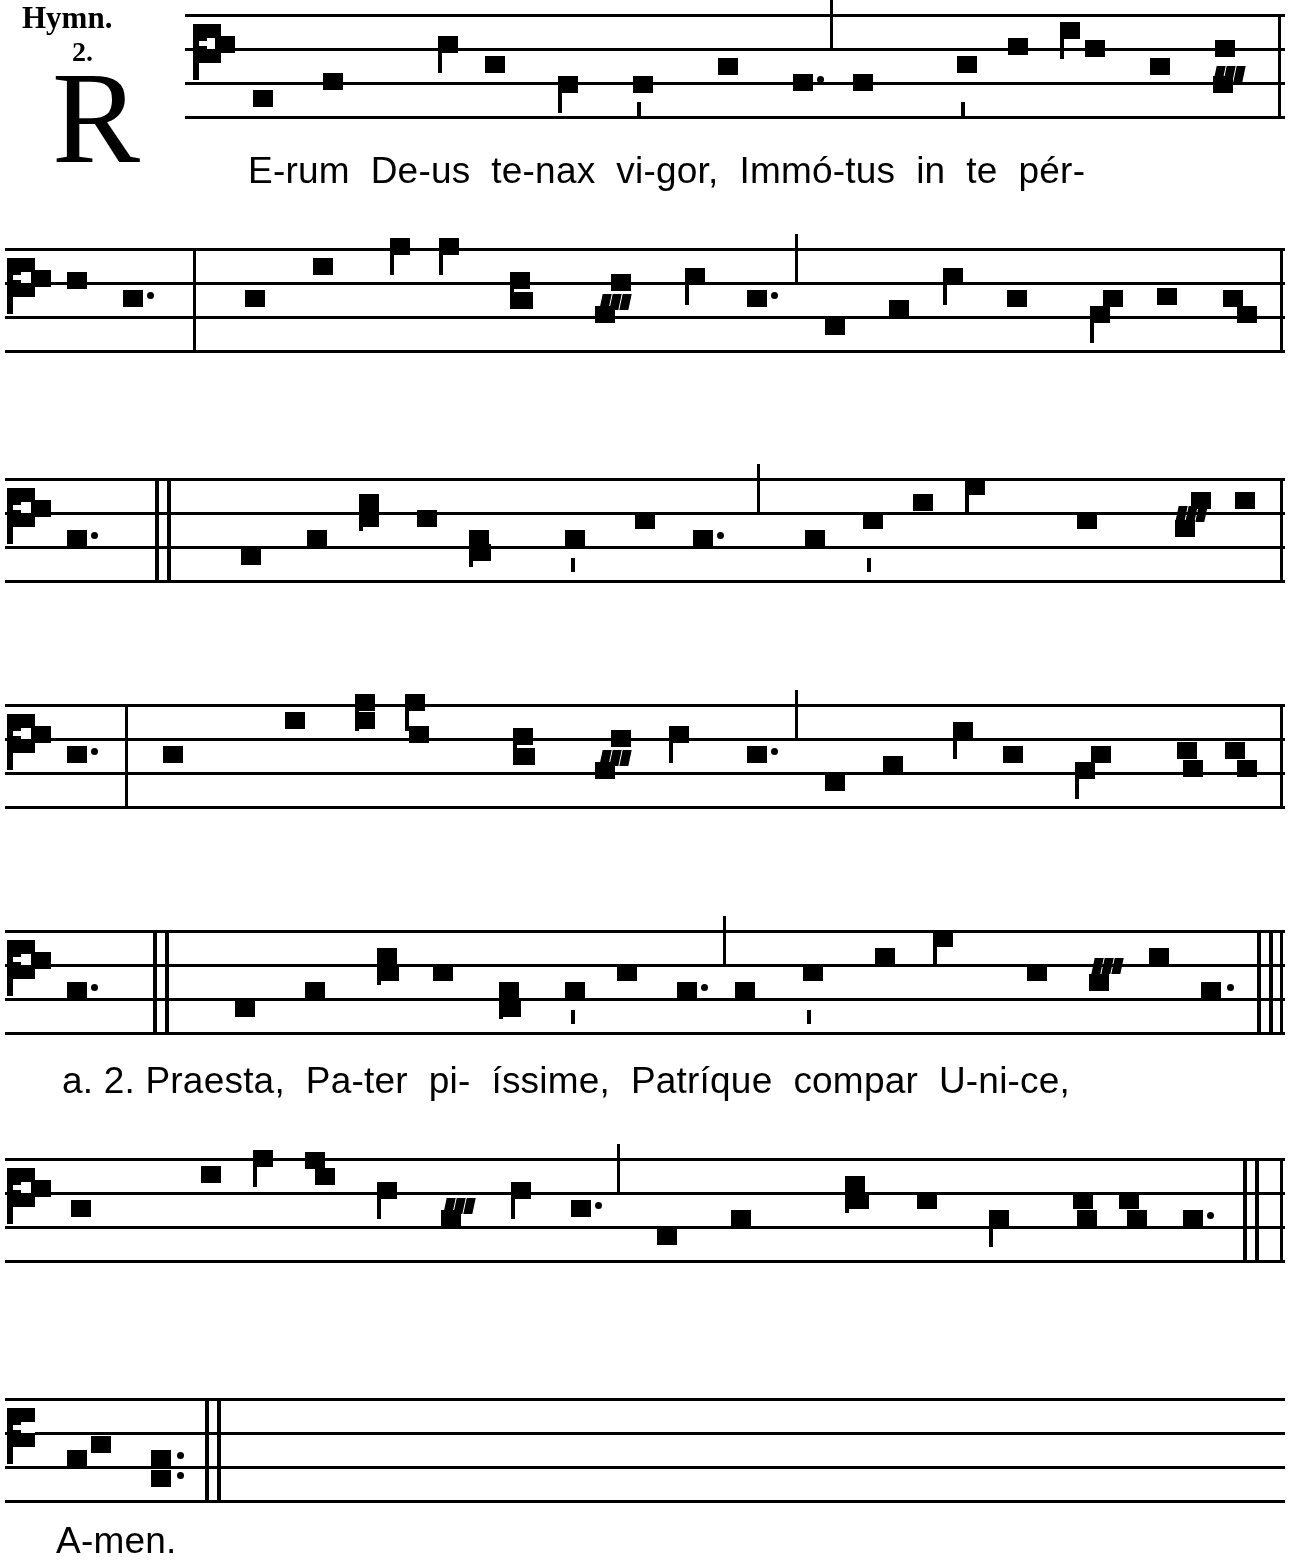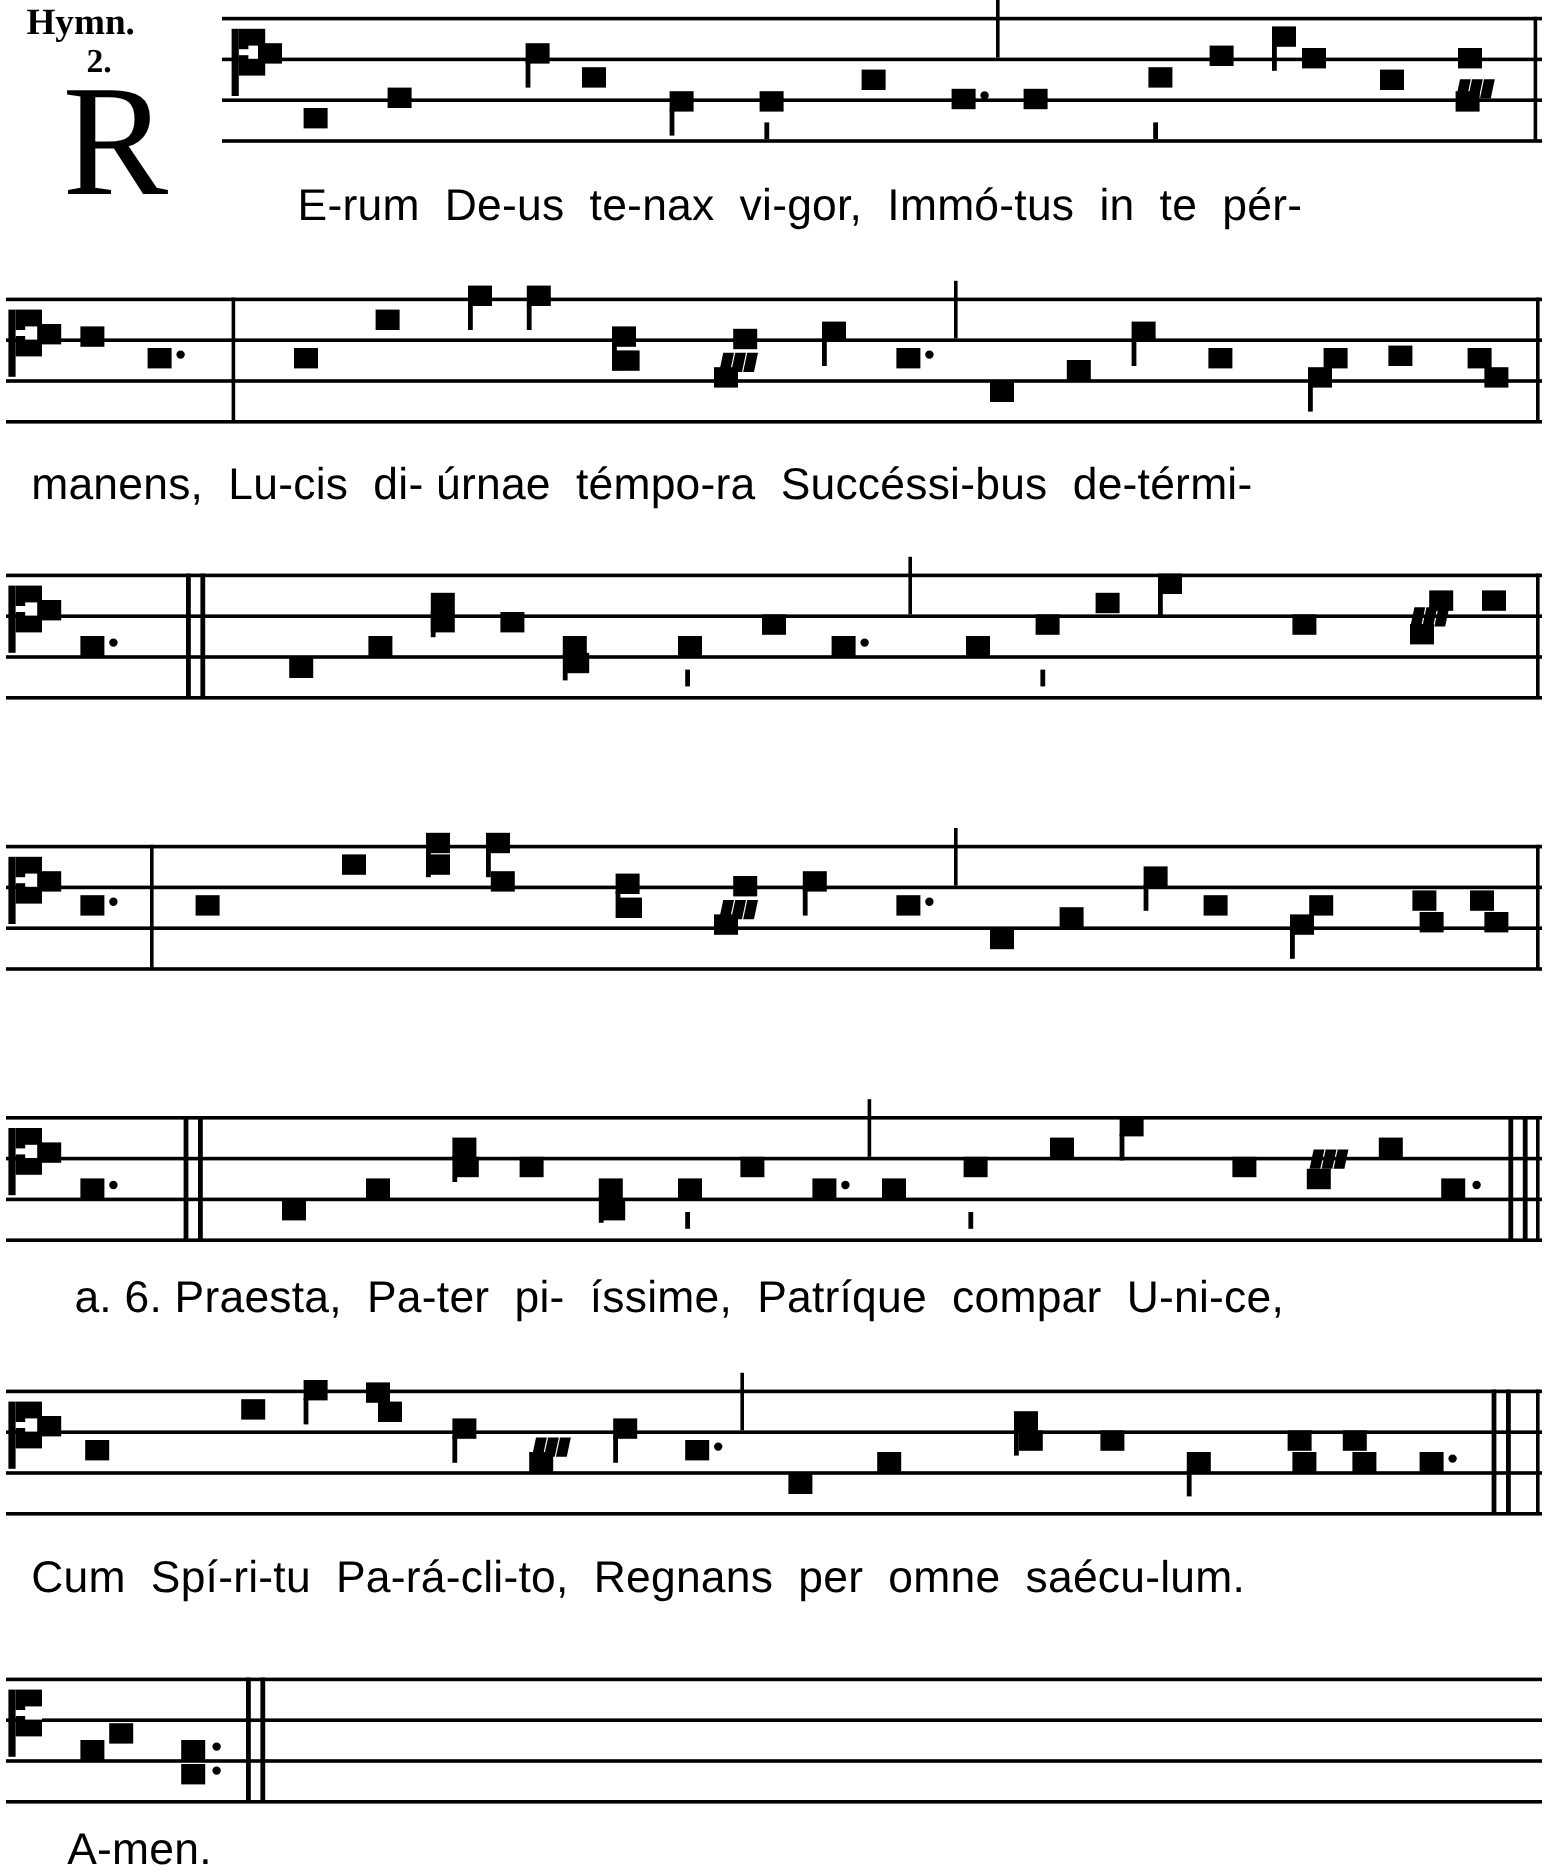--- a/index.html
+++ b/index.html
@@ -281,21 +281,20 @@
         <span class="stemdown"></span>
       </div>
     <div class="nt" style="left:1098px; top:42px;"></div>
     <div class="nt" style="left:1152px; top:40px;"></div>
     <div class="nt" style="left:1218px; top:42px;"></div>
     <div class="nt" style="left:1232px; top:58px;"></div>
     <div class="barline" style="left:790px; top:-14px; height:48px;"></div>
     <div class="barline" style="left:1275px; top:0px; height:104px;"></div>
   </div>
 
-  <div class="lyrics" style="left:26px; top:385px;">manens,  Lu-cis  di- úrnae  témpo-ra  Succéssi-bus  de-térmi-</div>
 
   <div class="system" style="left:5px; top:478px; width:1280px; height:110px;">
     <div class="staff">
       <div class="staff-line" style="top:0px;"></div>
       <div class="staff-line" style="top:34px;"></div>
       <div class="staff-line" style="top:68px;"></div>
       <div class="staff-line" style="top:102px;"></div>
     </div>
     <div class="clef" style="left:2px; top:10px;">
       <div class="stem"></div>
@@ -457,21 +456,21 @@
     <div class="nt" style="left:1084px; top:44px;"></div>
     <div class="nt" style="left:1144px; top:18px;"></div>
     <div class="nt" style="left:1196px; top:52px;"></div>
     <div class="dot" style="left:1222px; top:54px;"></div>
     <div class="barline" style="left:718px; top:-14px; height:48px;"></div>
     <div class="barline thick" style="left:1252px; top:0px; height:104px;"></div>
     <div class="barline thick" style="left:1264px; top:0px; height:104px;"></div>
     <div class="barline" style="left:1275px; top:0px; height:104px;"></div>
   </div>
 
-  <div class="lyrics" style="left:62px; top:1062px;">a. 6. Praesta,  Pa-ter  pi-  íssime,  Patríque  compar  U-ni-ce,</div>
+  <div class="lyrics" style="left:62px; top:1062px;">a. 2. Praesta,  Pa-ter  pi-  íssime,  Patríque  compar  U-ni-ce,</div>
 
   <div class="system" style="left:5px; top:1158px; width:1280px; height:110px;">
     <div class="staff">
       <div class="staff-line" style="top:0px;"></div>
       <div class="staff-line" style="top:34px;"></div>
       <div class="staff-line" style="top:68px;"></div>
       <div class="staff-line" style="top:102px;"></div>
     </div>
     <div class="clef" style="left:2px; top:10px;">
       <div class="stem"></div>
@@ -516,21 +515,20 @@
     <div class="nt" style="left:1114px; top:34px;"></div>
     <div class="nt" style="left:1122px; top:52px;"></div>
     <div class="nt" style="left:1178px; top:52px;"></div>
     <div class="dot" style="left:1202px; top:54px;"></div>
     <div class="barline" style="left:612px; top:-14px; height:48px;"></div>
     <div class="barline thick" style="left:1238px; top:0px; height:104px;"></div>
     <div class="barline thick" style="left:1250px; top:0px; height:104px;"></div>
     <div class="barline" style="left:1275px; top:0px; height:104px;"></div>
   </div>
 
-  <div class="lyrics" style="left:26px; top:1296px;">Cum  Spí-ri-tu  Pa-rá-cli-to,  Regnans  per  omne  saécu-lum.</div>
 
   <div class="system" style="left:5px; top:1398px; width:1280px; height:110px;">
     <div class="staff">
       <div class="staff-line" style="top:0px;"></div>
       <div class="staff-line" style="top:34px;"></div>
       <div class="staff-line" style="top:68px;"></div>
       <div class="staff-line" style="top:102px;"></div>
     </div>
     <div class="clef" style="left:2px; top:10px;">
       <div class="stem"></div>

